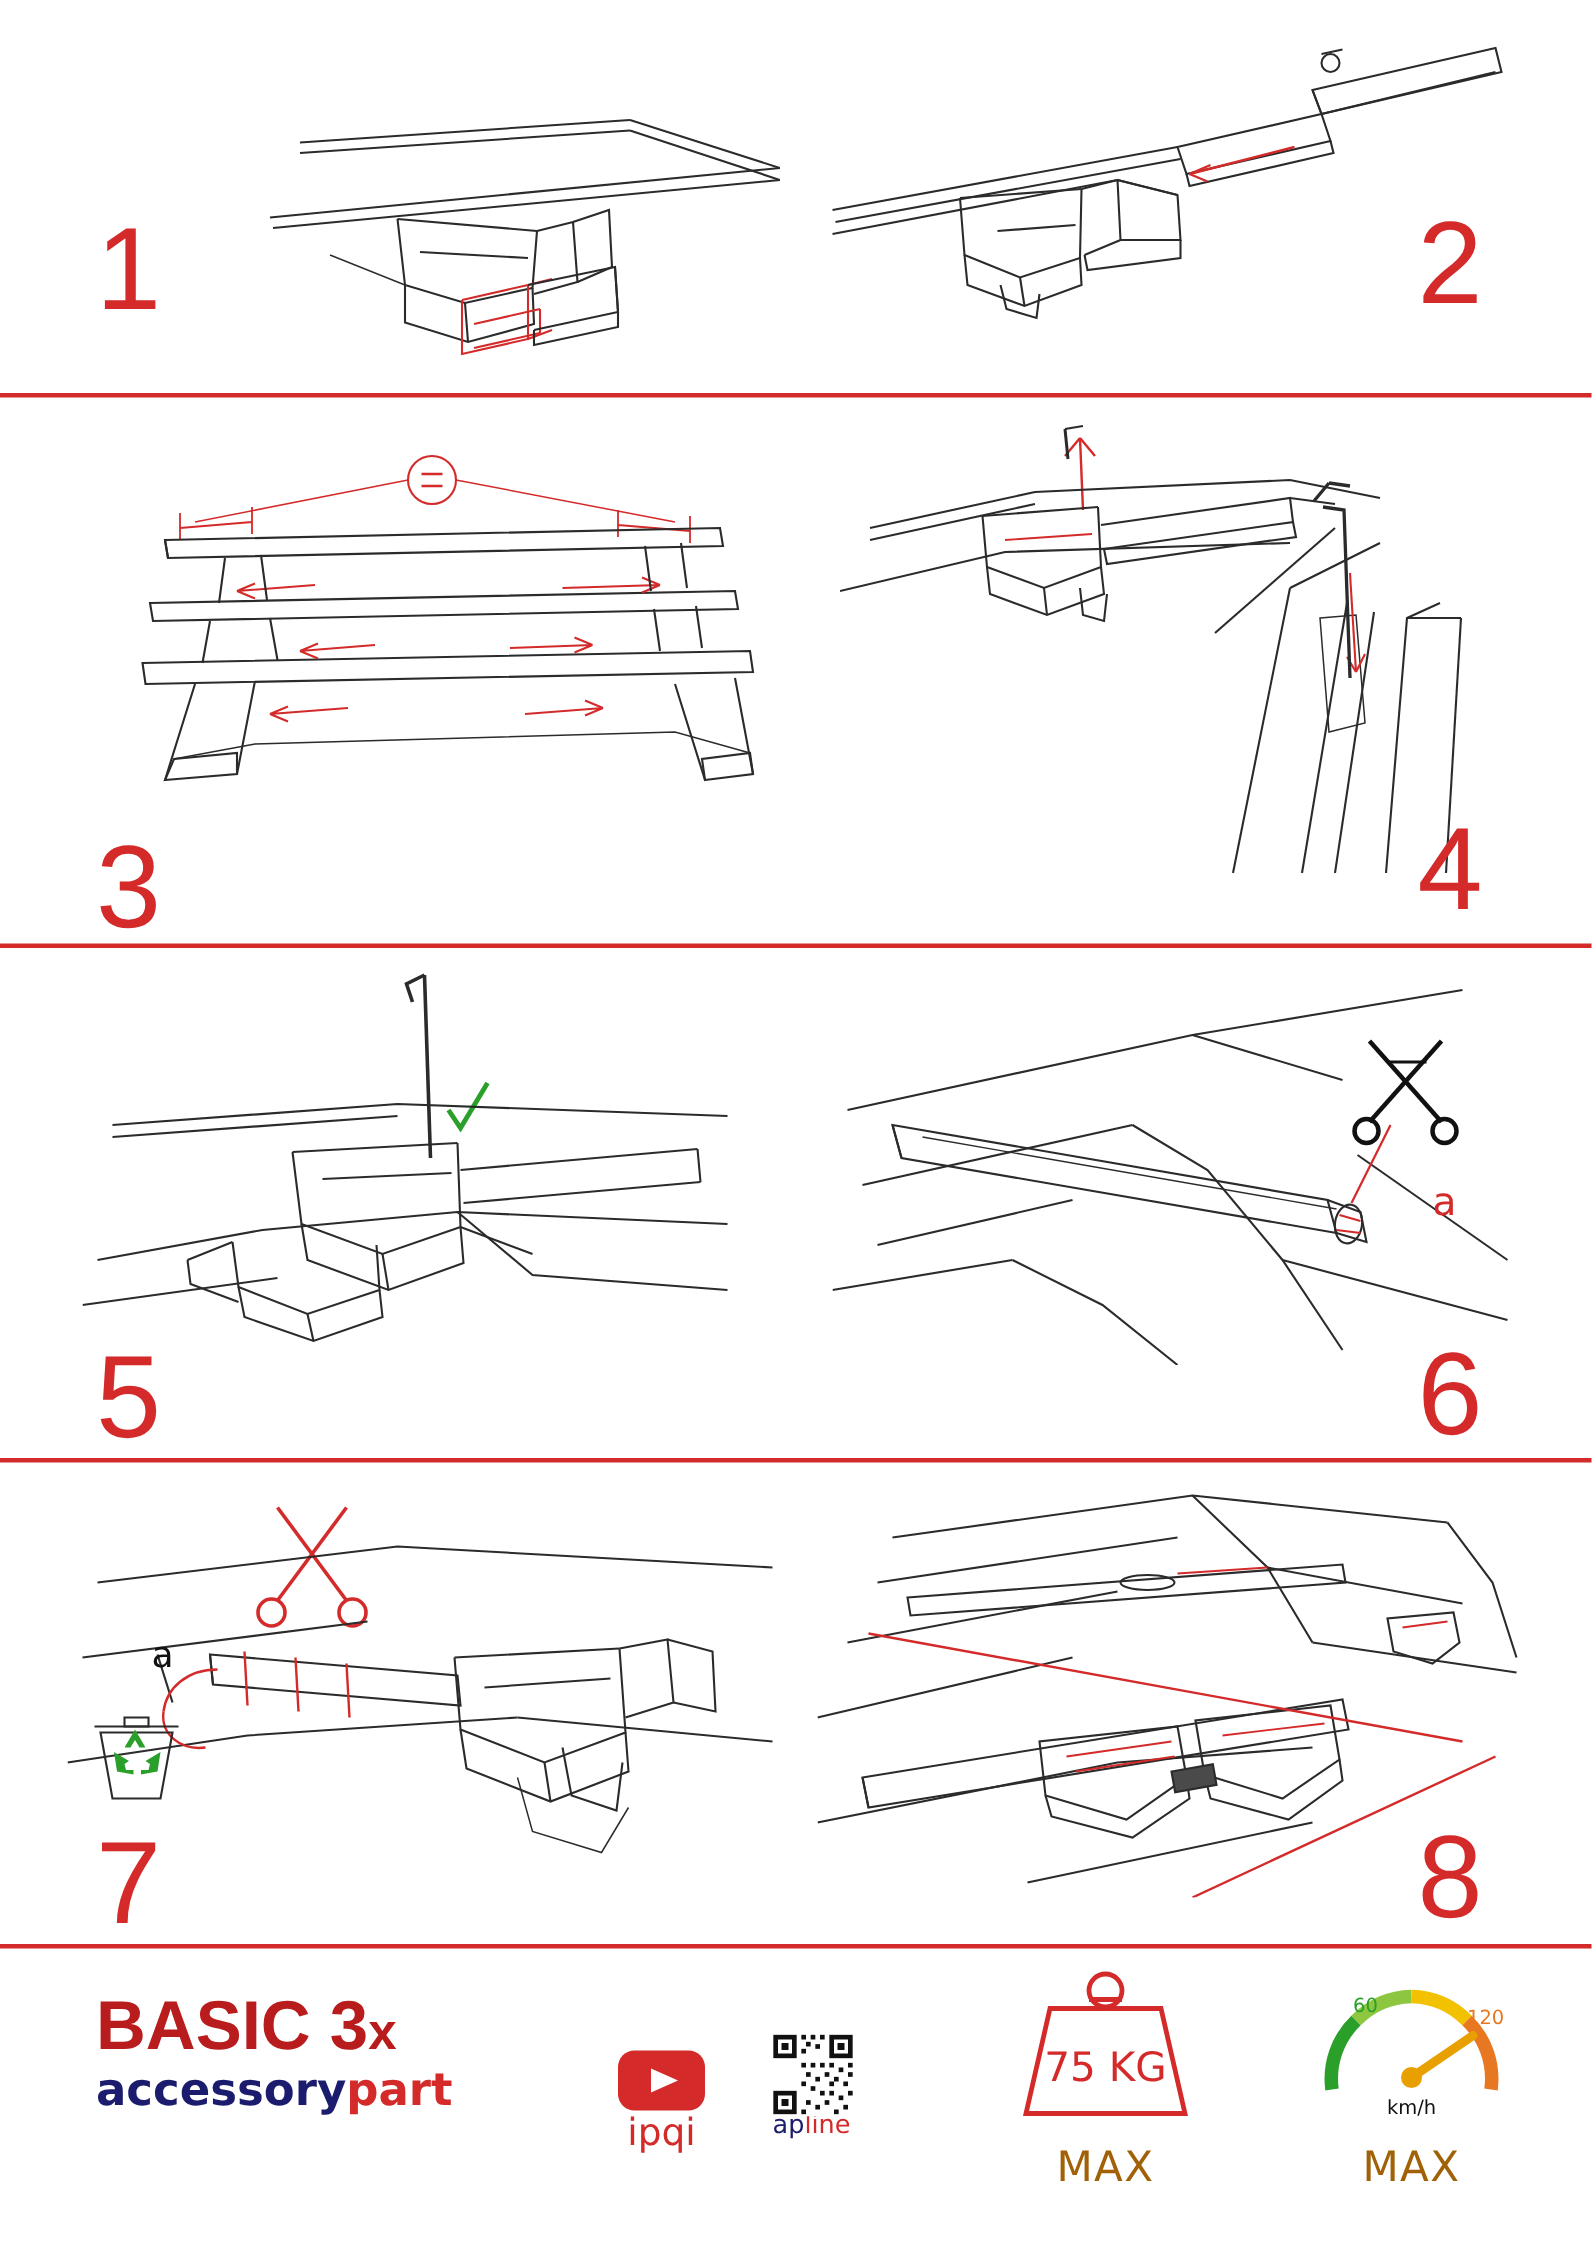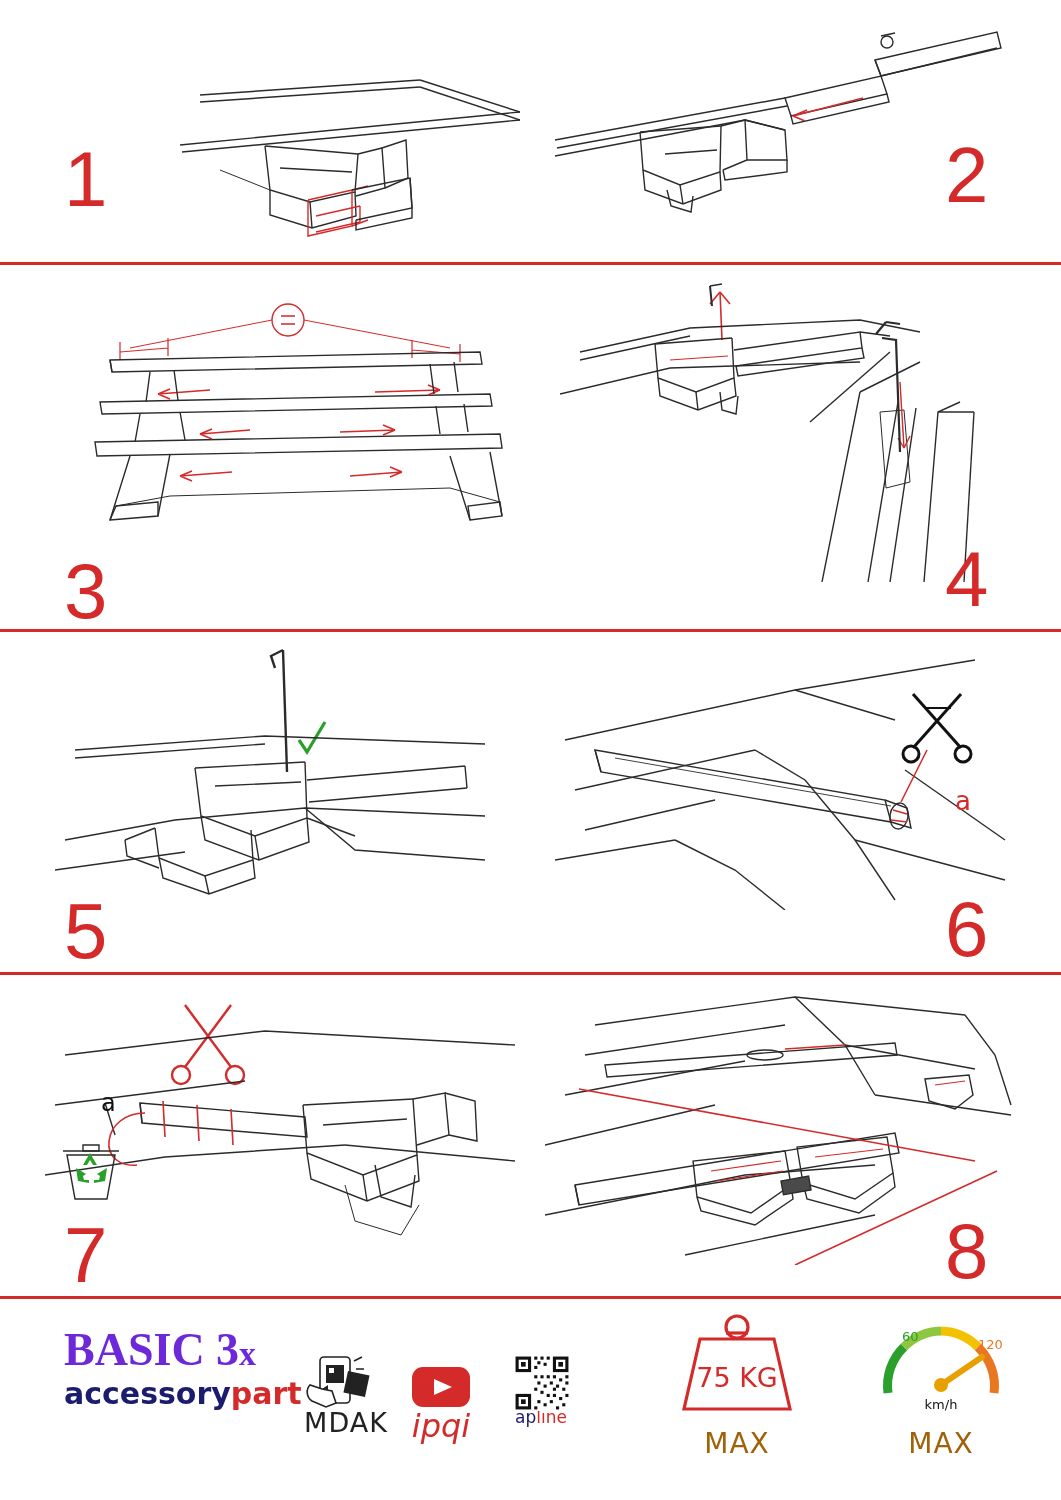--- a/index.html
+++ b/index.html
@@ -57,25 +57,25 @@
     width: 1061px;
     height: 201px;
   }
   .brandblock {
     position: absolute;
     left: 64px;
     top: 28px;
     width: 230px;
   }
   .brand-basic {
-    font-family: Liberation Serif, serif;
+    font-family: Liberation Sans, sans-serif;
     font-weight: bold;
     font-size: 46px;
     letter-spacing: 0px;
-    color: #6d28d9;
+    color: #b91c1c;
     line-height: 1;
   }
   .brand-basic .x { font-size: 34px; }
   .brand-accessory {
     margin-top: 6px;
     font-family: "DejaVu Sans", sans-serif;
     font-weight: bold;
     font-size: 30px;
     line-height: 1;
     color: #1c1c6e;
@@ -98,24 +98,23 @@
   }
   .logo-ipqi {
     position: absolute;
     left: 398px;
     top: 56px;
     text-align: center;
     width: 86px;
   }
   .logo-ipqi .txt {
     font-family: "DejaVu Sans", sans-serif;
-    font-size: 32px;
+    font-size: 25px;
     color: #d42a2a;
     margin-top: 52px;
-    font-style: italic;
   }
   .logo-apline {
     position: absolute;
     left: 478px;
     top: 56px;
     text-align: center;
     width: 126px;
   }
   .logo-apline .txt {
     font-family: "DejaVu Sans", sans-serif;
@@ -497,32 +496,20 @@
 
     <div class="brandblock">
       <div class="brand-basic">
         <span>BASIC 3</span><span class="x">x</span>
       </div>
       <div class="brand-accessory">
         <span>accessory</span><span class="part">part</span>
       </div>
     </div>
 
-    <div class="logo-mdak">
-      <svg width="108" height="56" viewBox="0 0 108 56" style="position:absolute;left:0;top:0;">
-        <rect x="28" y="2" width="30" height="46" rx="4" fill="#fff" stroke="#222" stroke-width="1.6"></rect>
-        <rect x="34" y="10" width="18" height="18" fill="#222"></rect>
-        <rect x="37" y="13" width="5" height="5" fill="#fff"></rect>
-        <path d="M30 34 L36 30 L36 40 L30 44 Z" fill="#222"></path>
-        <path d="M18 30 C 14 34 14 42 20 46 L34 52 L44 48 L40 36 L30 34 Z" fill="#fff" stroke="#222" stroke-width="1.6"></path>
-        <path d="M62 6 L70 2 M64 14 L72 14 M62 22 L70 26" stroke="#222" stroke-width="1.6"></path>
-        <rect x="56" y="16" width="22" height="22" fill="#222" transform="rotate(12 56 16)"></rect>
-      </svg>
-      <div class="txt">MDAK</div>
-    </div>
 
     <div class="logo-ipqi">
       <svg width="86" height="56" viewBox="0 0 86 56" style="position:absolute;left:0;top:4px;">
         <rect x="14" y="8" width="58" height="40" rx="11" fill="#d42a2a"></rect>
         <path d="M36 20 L54 28 L36 36 Z" fill="#fff"></path>
       </svg>
       <div class="txt">ipqi</div>
     </div>
 
     <div class="logo-apline">

